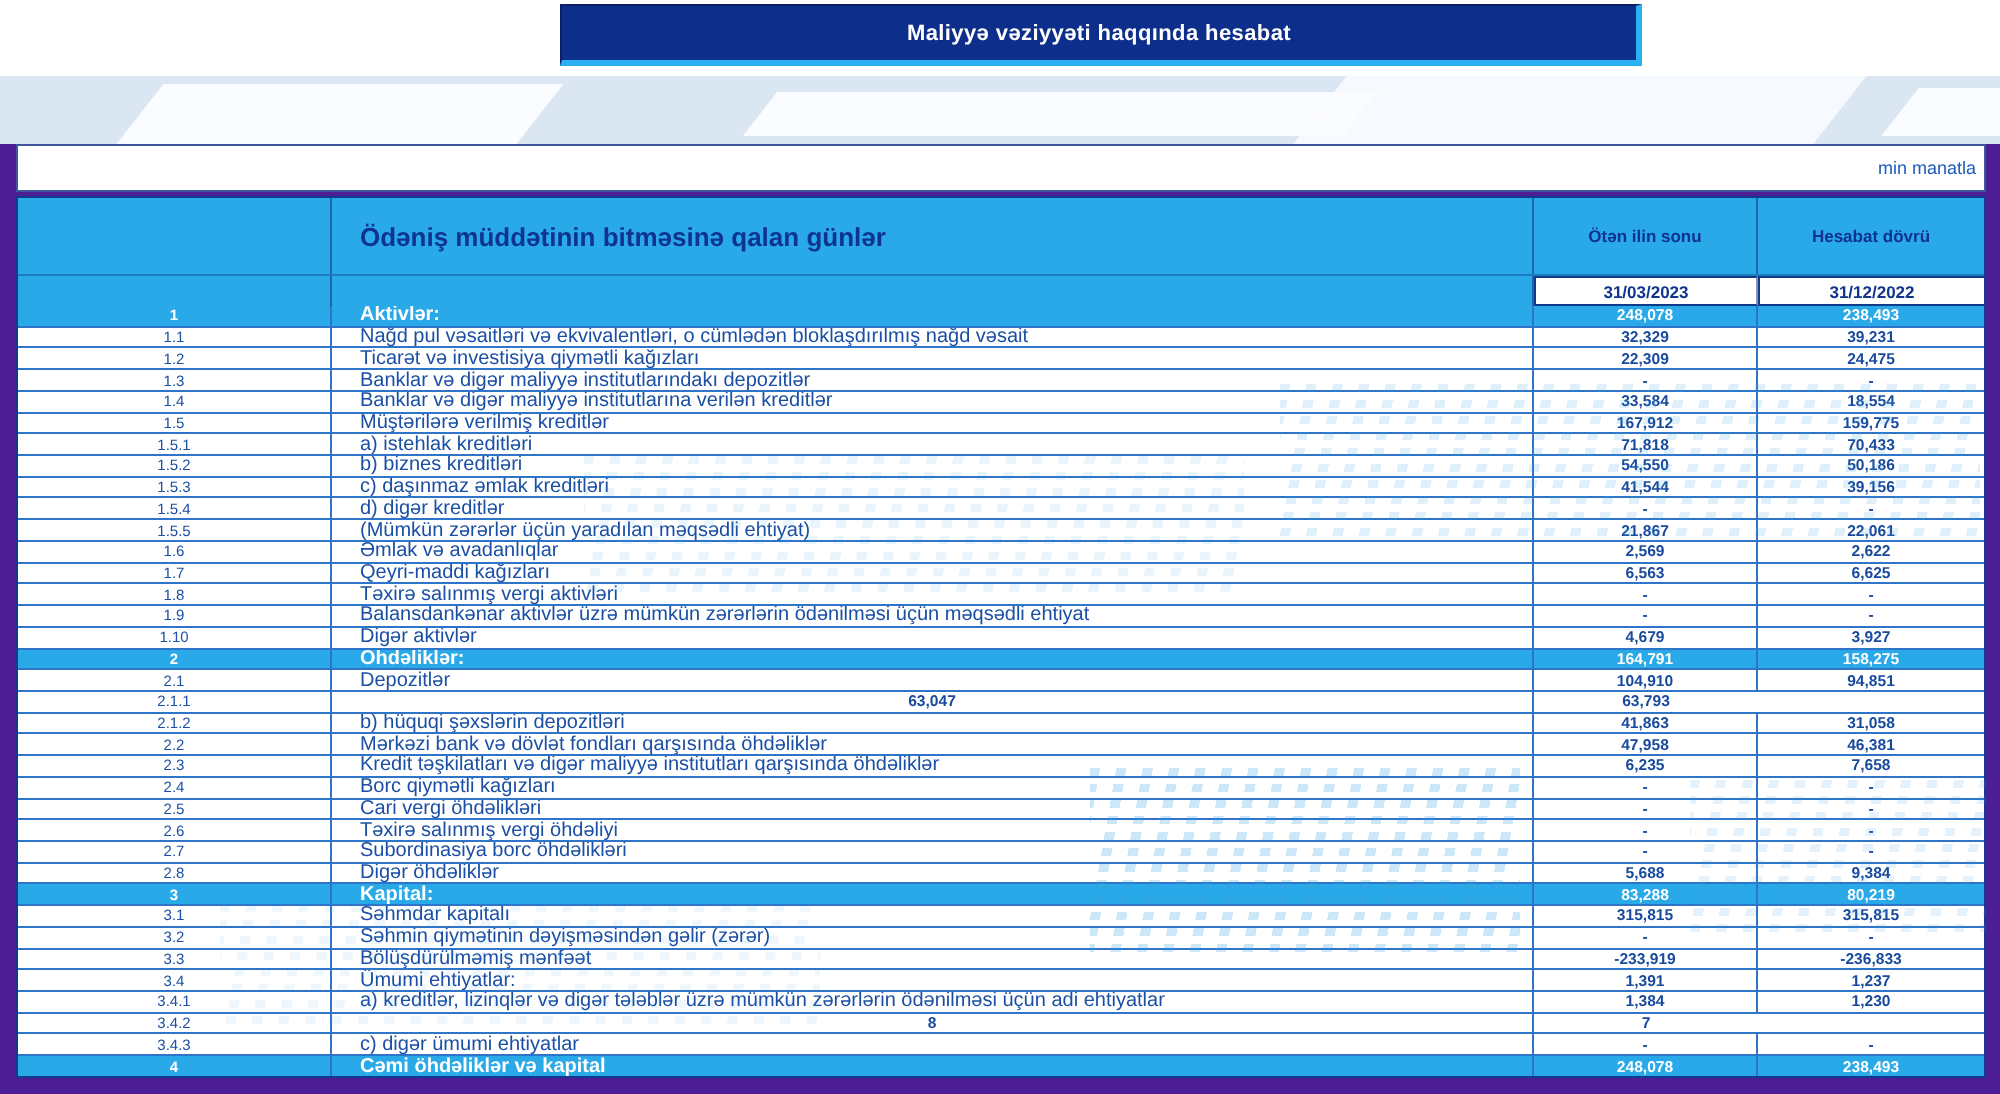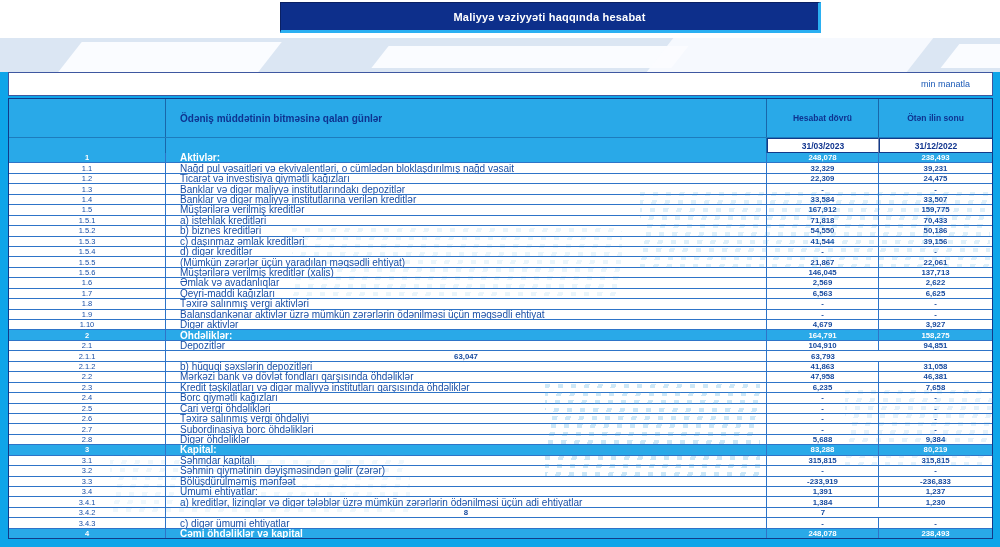--- a/index.html
+++ b/index.html
@@ -1,19 +1,19 @@
 <!DOCTYPE html>
 <html><head>
 <meta charset="utf-8">
 <style>
   * { margin:0; padding:0; box-sizing:border-box; }
   html,body { background:#fff; }
   .page {
     position:relative; width:1000px; height:547px; overflow:hidden;
-    font-family:"Liberation Sans", sans-serif; background:#0ea5e9;
+    font-family:"Liberation Sans", sans-serif; background:#4c1d95;
   }
   
   .top-strip { position:absolute; left:0; top:0; width:1000px; height:38px; background:#ffffff; }
   
   .band { position:absolute; left:0; top:38px; width:1000px; height:34px; background:#dbe6f3; overflow:hidden; }
   .wshape { position:absolute; background:#fafcff; transform:skewX(-38deg); }
   .ws1 { left:70px; top:4px; width:200px; height:30px; }
   .ws2 { left:380px; top:8px; width:300px; height:22px; }
   .ws3 { left:660px; top:0; width:260px; height:34px; opacity:.85; }
   .ws4 { left:950px; top:6px; width:120px; height:24px; }
@@ -24,34 +24,34 @@
     background:#0d2f8b; border:1px solid #0a2063;
     border-right:3px solid #2bb0f2; border-bottom:3px solid #2bb0f2;
     display:flex; align-items:center; justify-content:center;
   }
   .banner span { color:#ffffff; font-weight:700; font-size:11px; letter-spacing:.2px; }
 
   
   .unit-bar {
     position:absolute; left:8px; top:72px; width:985px; height:24px;
     background:#ffffff; border:1px solid #3e57a0;
-    display:flex; align-items:center; justify-content:flex-end; padding-right:22px;
+    display:flex; align-items:center; justify-content:flex-end; padding-right:4px;
   }
   .unit-bar span { color:#1c5bb8; font-size:9px; }
 
   
   .tbl {
     position:absolute; left:8px; top:98px; width:985px;
     border:1px solid #123a8a; background:#ffffff;
   }
   .grid-row { display:grid; grid-template-columns:157px 601px 112px 1fr; }
   .thead { height:38px; background:#29a9e8; }
   .thead > div { border-right:1px solid rgba(9,38,107,.5); display:flex; align-items:center; }
   .thead > div:last-child { border-right:none; }
-  .h-desc { padding-left:14px; color:#0e3390; font-weight:700; font-size:10px; }
+  .h-desc { padding-left:14px; color:#0e3390; font-weight:700; font-size:13px; }
   .h-col  { justify-content:center; color:#0e3390; font-weight:700; font-size:8.5px; text-align:center; }
 
   .dates { height:16px; background:#29a9e8; border-top:1px solid rgba(10,40,110,.35); }
   .dates > div { border-right:1px solid rgba(9,38,107,.5); }
   .dates > div:last-child { border-right:none; }
   .d-cell {
     background:#ffffff; border:1px solid #123a8a;
     display:flex; align-items:center; justify-content:center;
     color:#11358f; font-weight:700; font-size:8.5px;
   }
@@ -100,22 +100,22 @@
 
   <div class="unit-bar">
     <span>min manatla</span>
   </div>
 
   <div class="tbl">
 
     <div class="grid-row thead">
       <div></div>
       <div class="h-desc">Ödəniş müddətinin bitməsinə qalan günlər</div>
+      <div class="h-col">Ötən ilin sonu</div>
       <div class="h-col">Hesabat dövrü</div>
-      <div class="h-col">Ötən ilin sonu</div>
     </div>
 
     <div class="grid-row dates">
       <div></div>
       <div></div>
       <div class="d-cell">31/03/2023</div>
       <div class="d-cell">31/12/2022</div>
     </div>
 
     <div class="tbody">
@@ -140,21 +140,21 @@
         <div class="row">
           <div class="c c-no">1.3</div>
           <div class="c c-label">Banklar və digər maliyyə institutlarındakı depozitlər</div>
           <div class="c c-val">-</div>
           <div class="c c-val">-</div>
         </div>
         <div class="row">
           <div class="c c-no">1.4</div>
           <div class="c c-label">Banklar və digər maliyyə institutlarına verilən kreditlər</div>
           <div class="c c-val">33,584</div>
-          <div class="c c-val">33,507</div>
+          <div class="c c-val">18,554</div>
         </div>
         <div class="row">
           <div class="c c-no">1.5</div>
           <div class="c c-label">Müştərilərə verilmiş kreditlər</div>
           <div class="c c-val">167,912</div>
           <div class="c c-val">159,775</div>
         </div>
         <div class="row">
           <div class="c c-no">1.5.1</div>
           <div class="c c-label">a) istehlak kreditləri</div>
@@ -177,26 +177,20 @@
           <div class="c c-no">1.5.4</div>
           <div class="c c-label">d) digər kreditlər</div>
           <div class="c c-val">-</div>
           <div class="c c-val">-</div>
         </div>
         <div class="row">
           <div class="c c-no">1.5.5</div>
           <div class="c c-label">(Mümkün zərərlər üçün yaradılan məqsədli ehtiyat)</div>
           <div class="c c-val">21,867</div>
           <div class="c c-val">22,061</div>
-        </div>
-        <div class="row">
-          <div class="c c-no">1.5.6</div>
-          <div class="c c-label">Müştərilərə verilmiş kreditlər (xalis)</div>
-          <div class="c c-val">146,045</div>
-          <div class="c c-val">137,713</div>
         </div>
         <div class="row">
           <div class="c c-no">1.6</div>
           <div class="c c-label">Əmlak və avadanlıqlar</div>
           <div class="c c-val">2,569</div>
           <div class="c c-val">2,622</div>
         </div>
         <div class="row">
           <div class="c c-no">1.7</div>
           <div class="c c-label">Qeyri-maddi kağızları</div>

